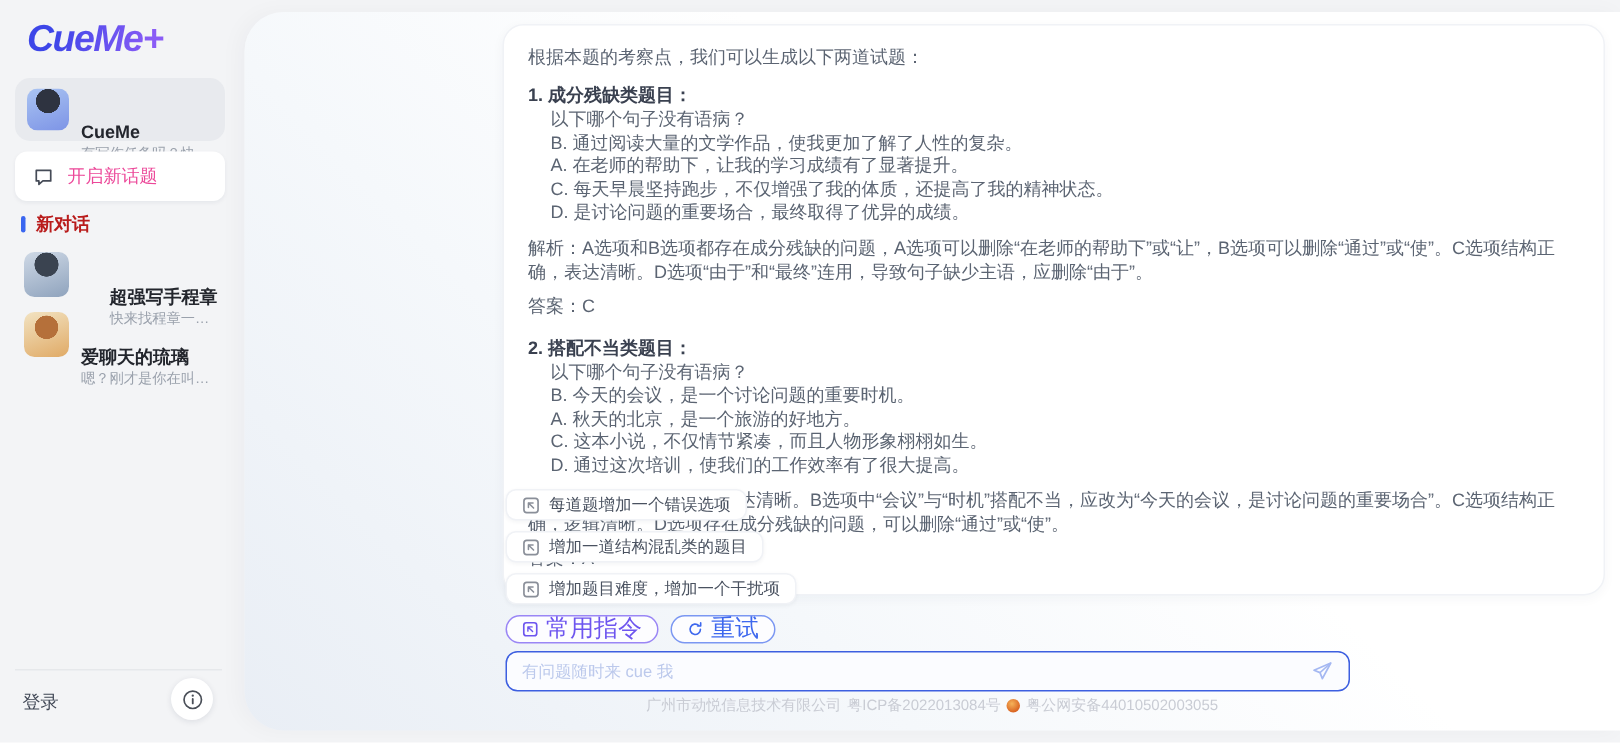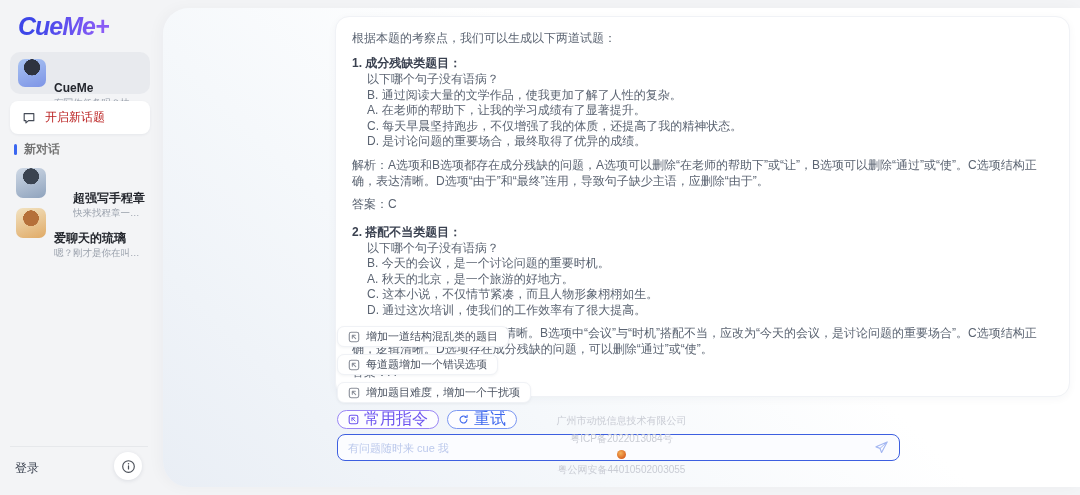--- a/index.html
+++ b/index.html
@@ -27,25 +27,25 @@
   .avatar-cueme { background:radial-gradient(circle at 50% 30%, #2e3340 0 33%, transparent 34%), linear-gradient(160deg,#aac4f2,#7d94e6); }
   .avatar-writer { background:radial-gradient(circle at 50% 28%, #3a4350 0 30%, transparent 31%), linear-gradient(160deg,#cfd9e6,#8fa3bd); }
   .avatar-liuli { background:radial-gradient(circle at 50% 34%, #b5703a 0 31%, transparent 32%), linear-gradient(160deg,#f2e3c2,#e0aa66); }
   .card-texts { min-width:0; }
   .card-name { font-size:12px; font-weight:bold; color:#23262d; line-height:15px;margin-top:44px; }
   .card-sub { font-size:9.5px; color:#9aa1ac; line-height:13px; white-space:nowrap; overflow:hidden; text-overflow:ellipsis; max-width:96px; }
   .new-topic-btn {
     position:absolute; left:10px; top:101px; width:140px; height:33px;
     background:#ffffff; border-radius:8px; box-shadow:0 1px 3px rgba(20,30,60,.06);
     display:flex; align-items:center; gap:9px; padding:0 12px;
-    font-size:12px; color:#b91c1c; cursor:pointer;
+    font-size:12px; color:#ec4899; cursor:pointer;
   }
   .section-row { position:absolute; left:14px; top:141px; display:flex; align-items:center; gap:7px; }
   .section-bar { width:3px; height:11px; border-radius:2px; background:#3a66f0; }
-  .section-label { font-size:12px; font-weight:bold; color:#737373; }
+  .section-label { font-size:12px; font-weight:bold; color:#b91c1c; }
   .chat-item {
     position:absolute; left:10px; width:142px; height:40px;
     display:flex; align-items:center; gap:8px; padding:4px 6px;
     border-radius:8px; cursor:pointer;
   }
   .chat-item .avatar { width:30px; height:30px; }
   .chat-1 { top:163px;gap:27px; } .chat-2 { top:203px; }
   .sidebar-divider { position:absolute; left:10px; top:446px; width:138px; height:1px; background:#e6e8eb; }
   .login-label { position:absolute; left:15px; top:460px; font-size:12px; color:#3f4654; cursor:pointer; }
   .info-btn {
@@ -96,21 +96,21 @@
   .composer input {
     flex:1; border:none; outline:none; background:transparent;
     font-size:11px; color:#5b6472; font-family:inherit;
   }
   .composer input::placeholder { color:#bcc9ec; }
   .send-btn { display:flex; align-items:center; cursor:pointer; }
   
   .footer {
     position:absolute; left:0; right:0; bottom:10px;
     display:flex; align-items:center; justify-content:center; gap:4px;
-    font-size:10px; color:#c9ccd4;flex-direction:column;
+    font-size:10px; color:#c9ccd4;
   }
   .police-badge {
     width:9px; height:9px; border-radius:50%;
     background:radial-gradient(circle at 40% 35%,#f5b35a,#d8601f 75%);
     display:inline-block;
   }
   .icon { display:flex; align-items:center; }
 </style>
 </head>
 <body>
@@ -204,30 +204,30 @@
   </div>
 
   <div class="action-col">
     <div class="chip">
       <span class="icon">
         <svg width="12" height="12" viewBox="0 0 14 14">
             <rect x="1.5" y="1.5" width="11" height="11" rx="2.2" fill="none" stroke="#8a8f99" stroke-width="1.3"></rect>
             <path d="M5 8.6V5h3.6M5 5l4 4" fill="none" stroke="#8a8f99" stroke-width="1.2" stroke-linecap="round" stroke-linejoin="round"></path>
           </svg>
       </span>
-      <span>增加一道结构混乱类的题目</span>
+      <span>每道题增加一个错误选项</span>
     </div>
     <div class="chip">
       <span class="icon">
         <svg width="12" height="12" viewBox="0 0 14 14">
             <rect x="1.5" y="1.5" width="11" height="11" rx="2.2" fill="none" stroke="#8a8f99" stroke-width="1.3"></rect>
             <path d="M5 8.6V5h3.6M5 5l4 4" fill="none" stroke="#8a8f99" stroke-width="1.2" stroke-linecap="round" stroke-linejoin="round"></path>
           </svg>
       </span>
-      <span>每道题增加一个错误选项</span>
+      <span>增加一道结构混乱类的题目</span>
     </div>
     <div class="chip">
       <span class="icon">
         <svg width="12" height="12" viewBox="0 0 14 14">
             <rect x="1.5" y="1.5" width="11" height="11" rx="2.2" fill="none" stroke="#8a8f99" stroke-width="1.3"></rect>
             <path d="M5 8.6V5h3.6M5 5l4 4" fill="none" stroke="#8a8f99" stroke-width="1.2" stroke-linecap="round" stroke-linejoin="round"></path>
           </svg>
       </span>
       <span>增加题目难度，增加一个干扰项</span>
     </div>

